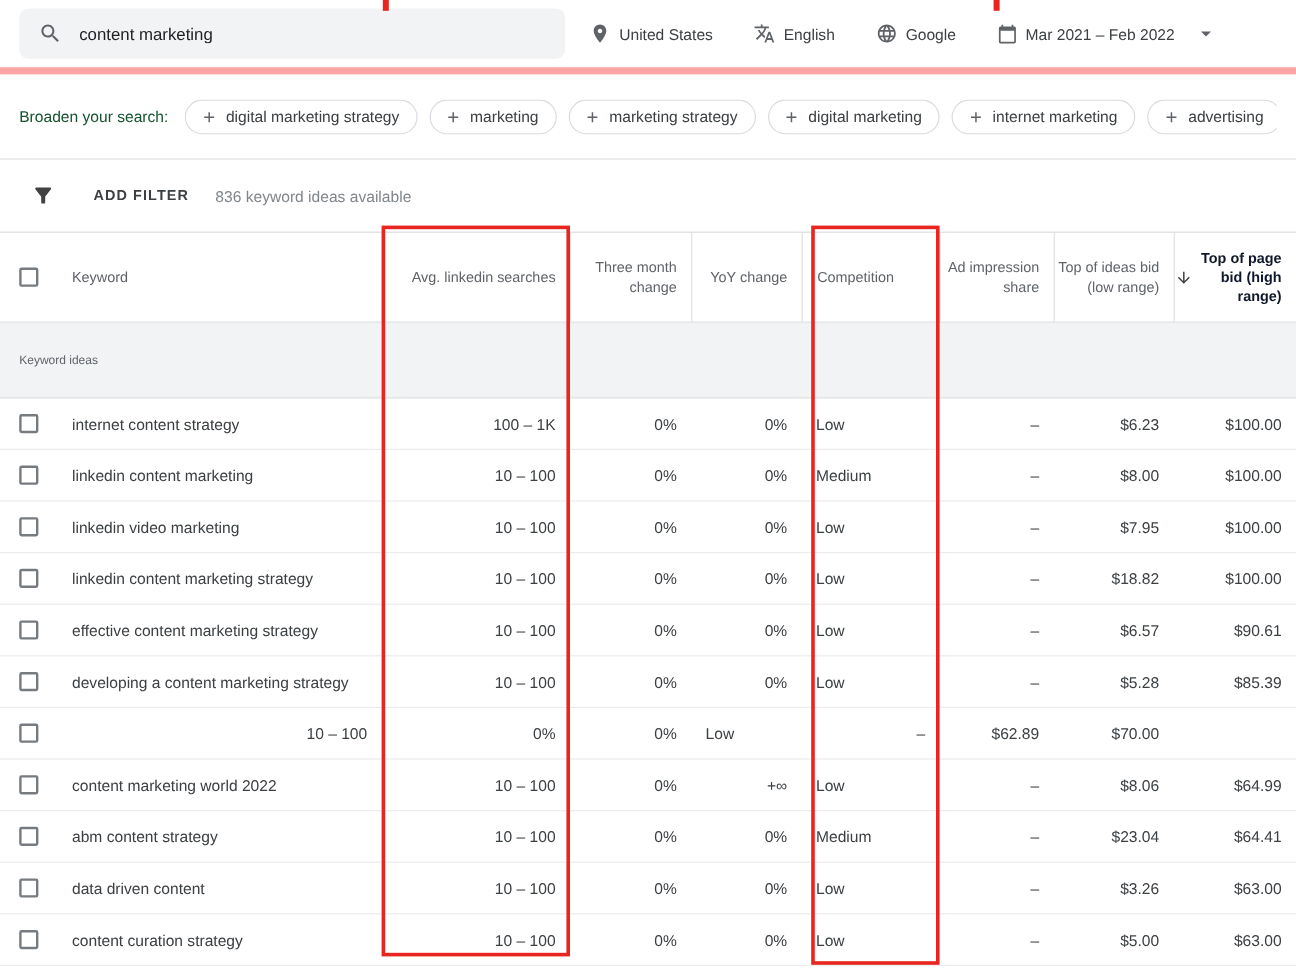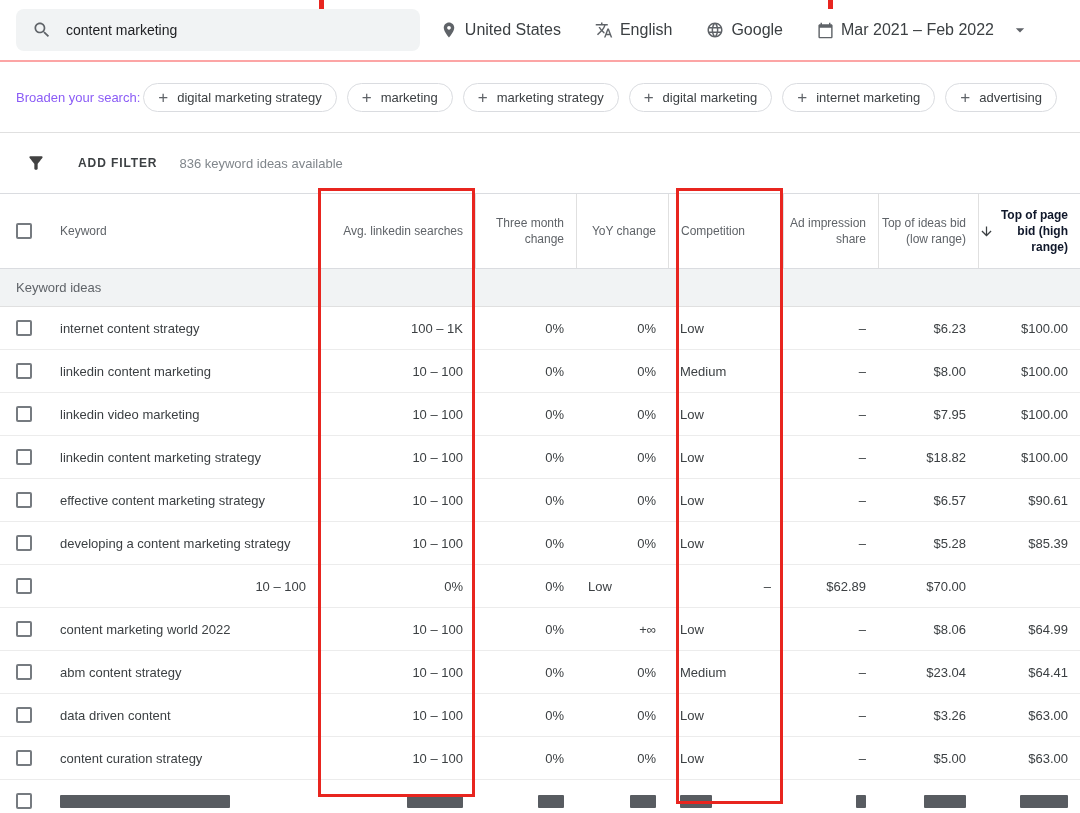--- a/index.html
+++ b/index.html
@@ -4,32 +4,32 @@
 <style>
   * { margin:0; padding:0; box-sizing:border-box; }
   html,body { background:#fff; }
   .page {
     position:relative; width:1080px; height:813px; overflow:hidden;
     background:#fff; color:#3c4043;
     font-family:"Liberation Sans", sans-serif;
   }
 
   
-  .topbar { display:flex; align-items:center; height:62px; padding:0 16px; border-bottom:2px solid #fca5a5; }
+  .topbar { display:flex; align-items:center; height:62px; padding:0 16px; border-bottom:6px solid #fca5a5; }
   .searchbox { display:flex; align-items:center; width:455px; height:42px; background:#f1f3f4; border-radius:8px; padding:0 16px; }
   .searchbox svg { flex:0 0 auto; }
   .searchbox input { border:0; background:transparent; outline:none; flex:1; margin-left:14px; font-size:14px; color:#202124; font-family:inherit; }
   .top-settings { display:flex; align-items:center; margin-left:20px; }
-  .setting { display:flex; align-items:center; margin-right:34px; font-size:16px; color:#3c4043; cursor:pointer; white-space:nowrap; }
+  .setting { display:flex; align-items:center; margin-right:34px; font-size:13px; color:#3c4043; cursor:pointer; white-space:nowrap; }
   .setting .ico { display:inline-flex; margin-right:7px; color:#5f6368; }
   .setting .caret { display:inline-flex; margin-left:16px; color:#5f6368; }
 
   
   .broaden-row { display:flex; align-items:center; height:71px; padding:0 16px; border-bottom:1px solid #e0e0e0; overflow:hidden; }
-  .broaden-label { font-size:13px; color:#8b5cf6; margin-right:3px; white-space:nowrap; }
+  .broaden-label { font-size:13px; color:#14532d; margin-right:14px; white-space:nowrap; }
   .chips { display:flex; align-items:center; flex:1; overflow:hidden; }
   .chip { display:inline-flex; align-items:center; height:29px; padding:0 14px; margin-right:10px; border:1px solid #dadce0; border-radius:15px; background:#fff; font-size:13px; color:#3c4043; white-space:nowrap; cursor:pointer; flex:0 0 auto; }
   .chip-plus { color:#5f6368; font-size:17px; line-height:1; margin-right:9px; }
 
   
   .filter-row { display:flex; align-items:center; height:60px; padding:0 16px; }
   .funnel { margin-left:10px; margin-right:32px; display:inline-flex; color:#424242; cursor:pointer; }
   .add-filter { font-size:12px; font-weight:bold; letter-spacing:.9px; color:#3c4043; cursor:pointer; }
   .ideas-count { margin-left:22px; font-size:13px; color:#80868b; }
 
@@ -43,21 +43,21 @@
 
   .thead { height:75px; border-bottom:1px solid #dadce0; }
   .th-cell { font-size:12px; color:#5f6368; line-height:1.35; cursor:pointer; }
   .thead .cell:nth-child(n+3) { border-left:1px solid #e0e0e0; }
   .th-sorted { color:#0f172a; font-weight:bold; }
   .sort-arrow { flex:0 0 auto; margin-right:6px; color:#3c4043; }
 
   .cb-cell { padding-left:16px; justify-content:flex-start; }
   .checkbox { display:inline-block; width:16px; height:16px; border:2px solid #767b80; border-radius:2px; background:#fff; cursor:pointer; flex:0 0 auto; }
 
-  .section-row { height:38px; display:flex; align-items:center; padding:0 16px; background:#f1f3f4; border-bottom:1px solid #e0e0e0; font-size:13px; color:#5f6368; }
+  .section-row { height:63px; display:flex; align-items:center; padding:0 16px; background:#f1f3f4; border-bottom:1px solid #e0e0e0; font-size:10px; color:#5f6368; }
   .body-row { height:43px; border-bottom:1px solid #ececec; }
   .body-row .cell { white-space:nowrap; }
 
   .stub { display:inline-block; height:13px; background:#585c61; border-radius:1px; }
 
   
   .annot { position:absolute; border:3px solid #e8251f; pointer-events:none; }
   .annot-tick { position:absolute; background:#e8251f; pointer-events:none; }
   #annot-avg { left:318px; top:188px; width:157px; height:609px; }
   #annot-comp { left:676px; top:188px; width:107px; height:616px; }

